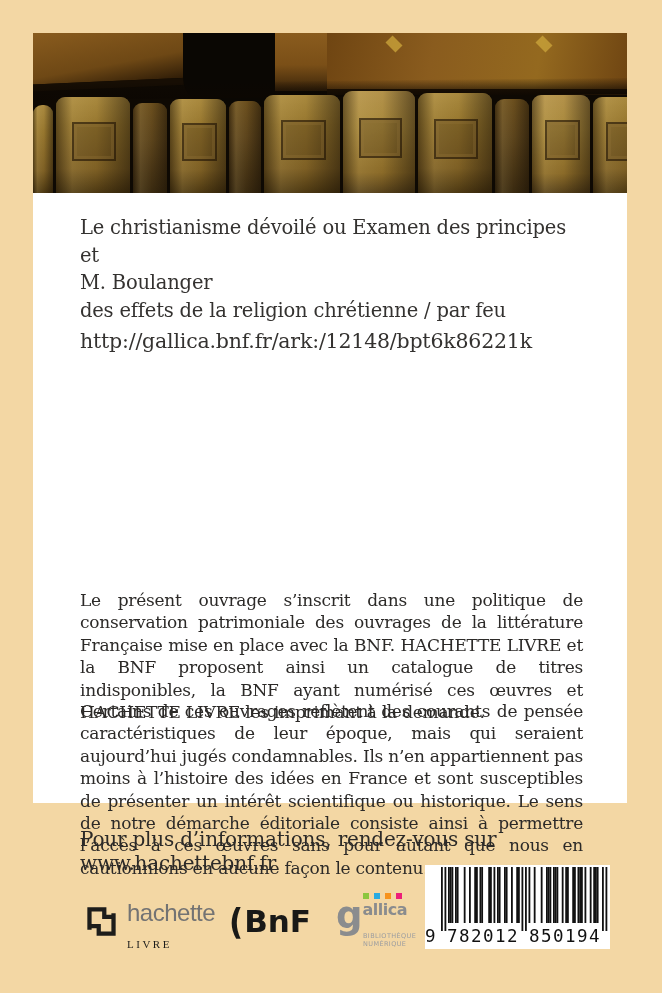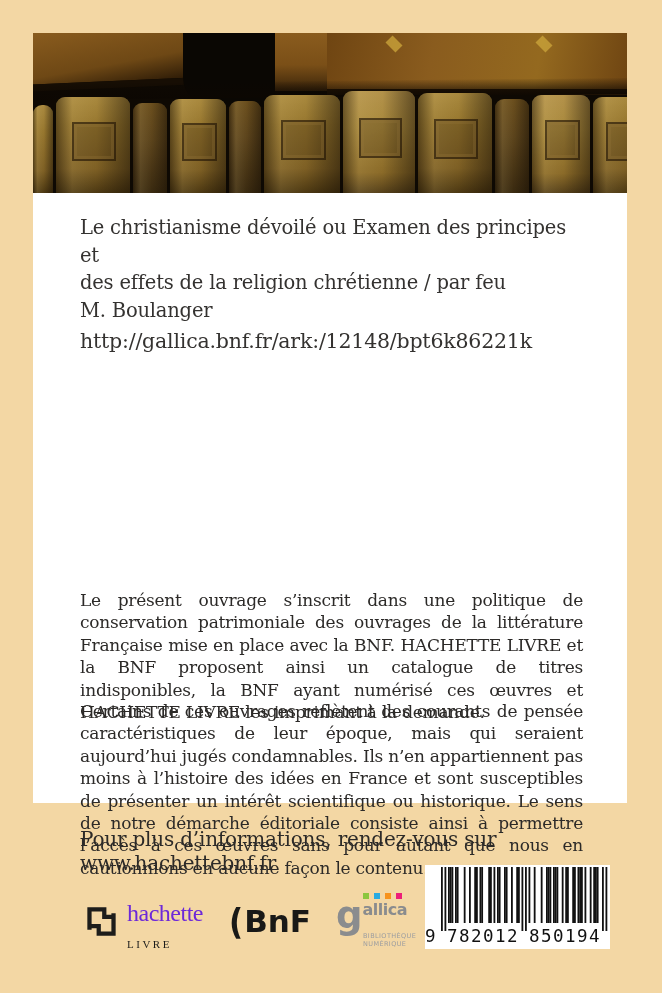--- a/index.html
+++ b/index.html
@@ -48,21 +48,21 @@
     font-size:20.5px;color:#343230;letter-spacing:-.2px;}
   .para{position:absolute;left:47px;width:503px;margin:0;
     font-size:17px;line-height:22.4px;color:#2c2a28;text-align:justify;letter-spacing:-.25px;}
   .para.p1{top:556px;}
   .para.p2{top:667px;}
   .info{position:absolute;left:47px;top:794px;width:503px;
     font-size:20px;color:#2c2a28;letter-spacing:-.2px;}
   .hachette{position:absolute;left:50px;top:868px;display:flex;align-items:flex-start;color:#1d1d1b;}
   .hachette svg{display:block;margin-top:2px;}
   .hachette .words{margin-left:7px;line-height:1;}
-  .hachette .name{font-family:Liberation Serif, serif;font-size:24px;letter-spacing:-.5px;color:#6d28d9;}
+  .hachette .name{font-family:Liberation Sans, sans-serif;font-size:24px;letter-spacing:-.5px;color:#737373;}
   .hachette .sub{font-family:Liberation Serif, serif;font-size:11px;letter-spacing:2.5px;color:#1d1d1b;margin-top:14px;}
   .bnf{position:absolute;left:196px;top:870px;font-family:"DejaVu Sans","Liberation Sans",sans-serif;
     font-weight:bold;font-size:31px;color:#191917;display:flex;align-items:center;}
   .bnf .bracket{font-weight:bold;transform:scaleY(1.15);margin-right:1px;}
   .gallica{position:absolute;left:303px;top:860px;width:86px;}
   .gallica .dots{position:absolute;left:27px;top:0;display:flex;gap:5px;}
   .gallica .dots span{width:6px;height:6px;display:block;}
   .gallica .word{display:flex;align-items:flex-start;color:#8a8c8e;font-family:"DejaVu Sans","Liberation Sans",sans-serif;font-weight:bold;line-height:1;}
   .gallica .g{font-size:37px;margin-top:4px;}
   .gallica .rest{font-size:16px;margin-top:9px;letter-spacing:-.5px;}
@@ -110,22 +110,22 @@
             <span class="lbl"></span>
           </div>
         <div class="spine" style="width:60px;height:96px">
             <span class="lbl"></span>
           </div>
       </div>
     </div>
 
     <div class="title">
       <div>Le christianisme dévoilé ou Examen des principes et</div>
+      <div>M. Boulanger</div>
       <div>des effets de la religion chrétienne / par feu</div>
-      <div>M. Boulanger</div>
     </div>
 
     <div class="url">http://gallica.bnf.fr/ark:/12148/bpt6k86221k</div>
 
     <p class="para p1">Le présent ouvrage s’inscrit dans une politique de conservation patrimoniale des ouvrages de la littérature Française mise en place avec la BNF. HACHETTE LIVRE et la BNF proposent ainsi un catalogue de titres indisponibles, la BNF ayant numérisé ces œuvres et HACHETTE LIVRE les imprimant à la demande.</p>
     <p class="para p2">Certains de ces ouvrages reflètent des courants de pensée caractéristiques de leur époque, mais qui seraient aujourd’hui jugés condamnables. Ils n’en appartiennent pas moins à l’histoire des idées en France et sont susceptibles de présenter un intérêt scientifique ou historique. Le sens de notre démarche éditoriale consiste ainsi à permettre l’accès à ces œuvres sans pour autant que nous en cautionnions en aucune façon le contenu.</p>
     <div class="info">Pour plus d’informations, rendez-vous sur www.hachettebnf.fr</div>
 
     <div class="hachette">
       <svg width="37" height="37" viewBox="0 0 40 40">

